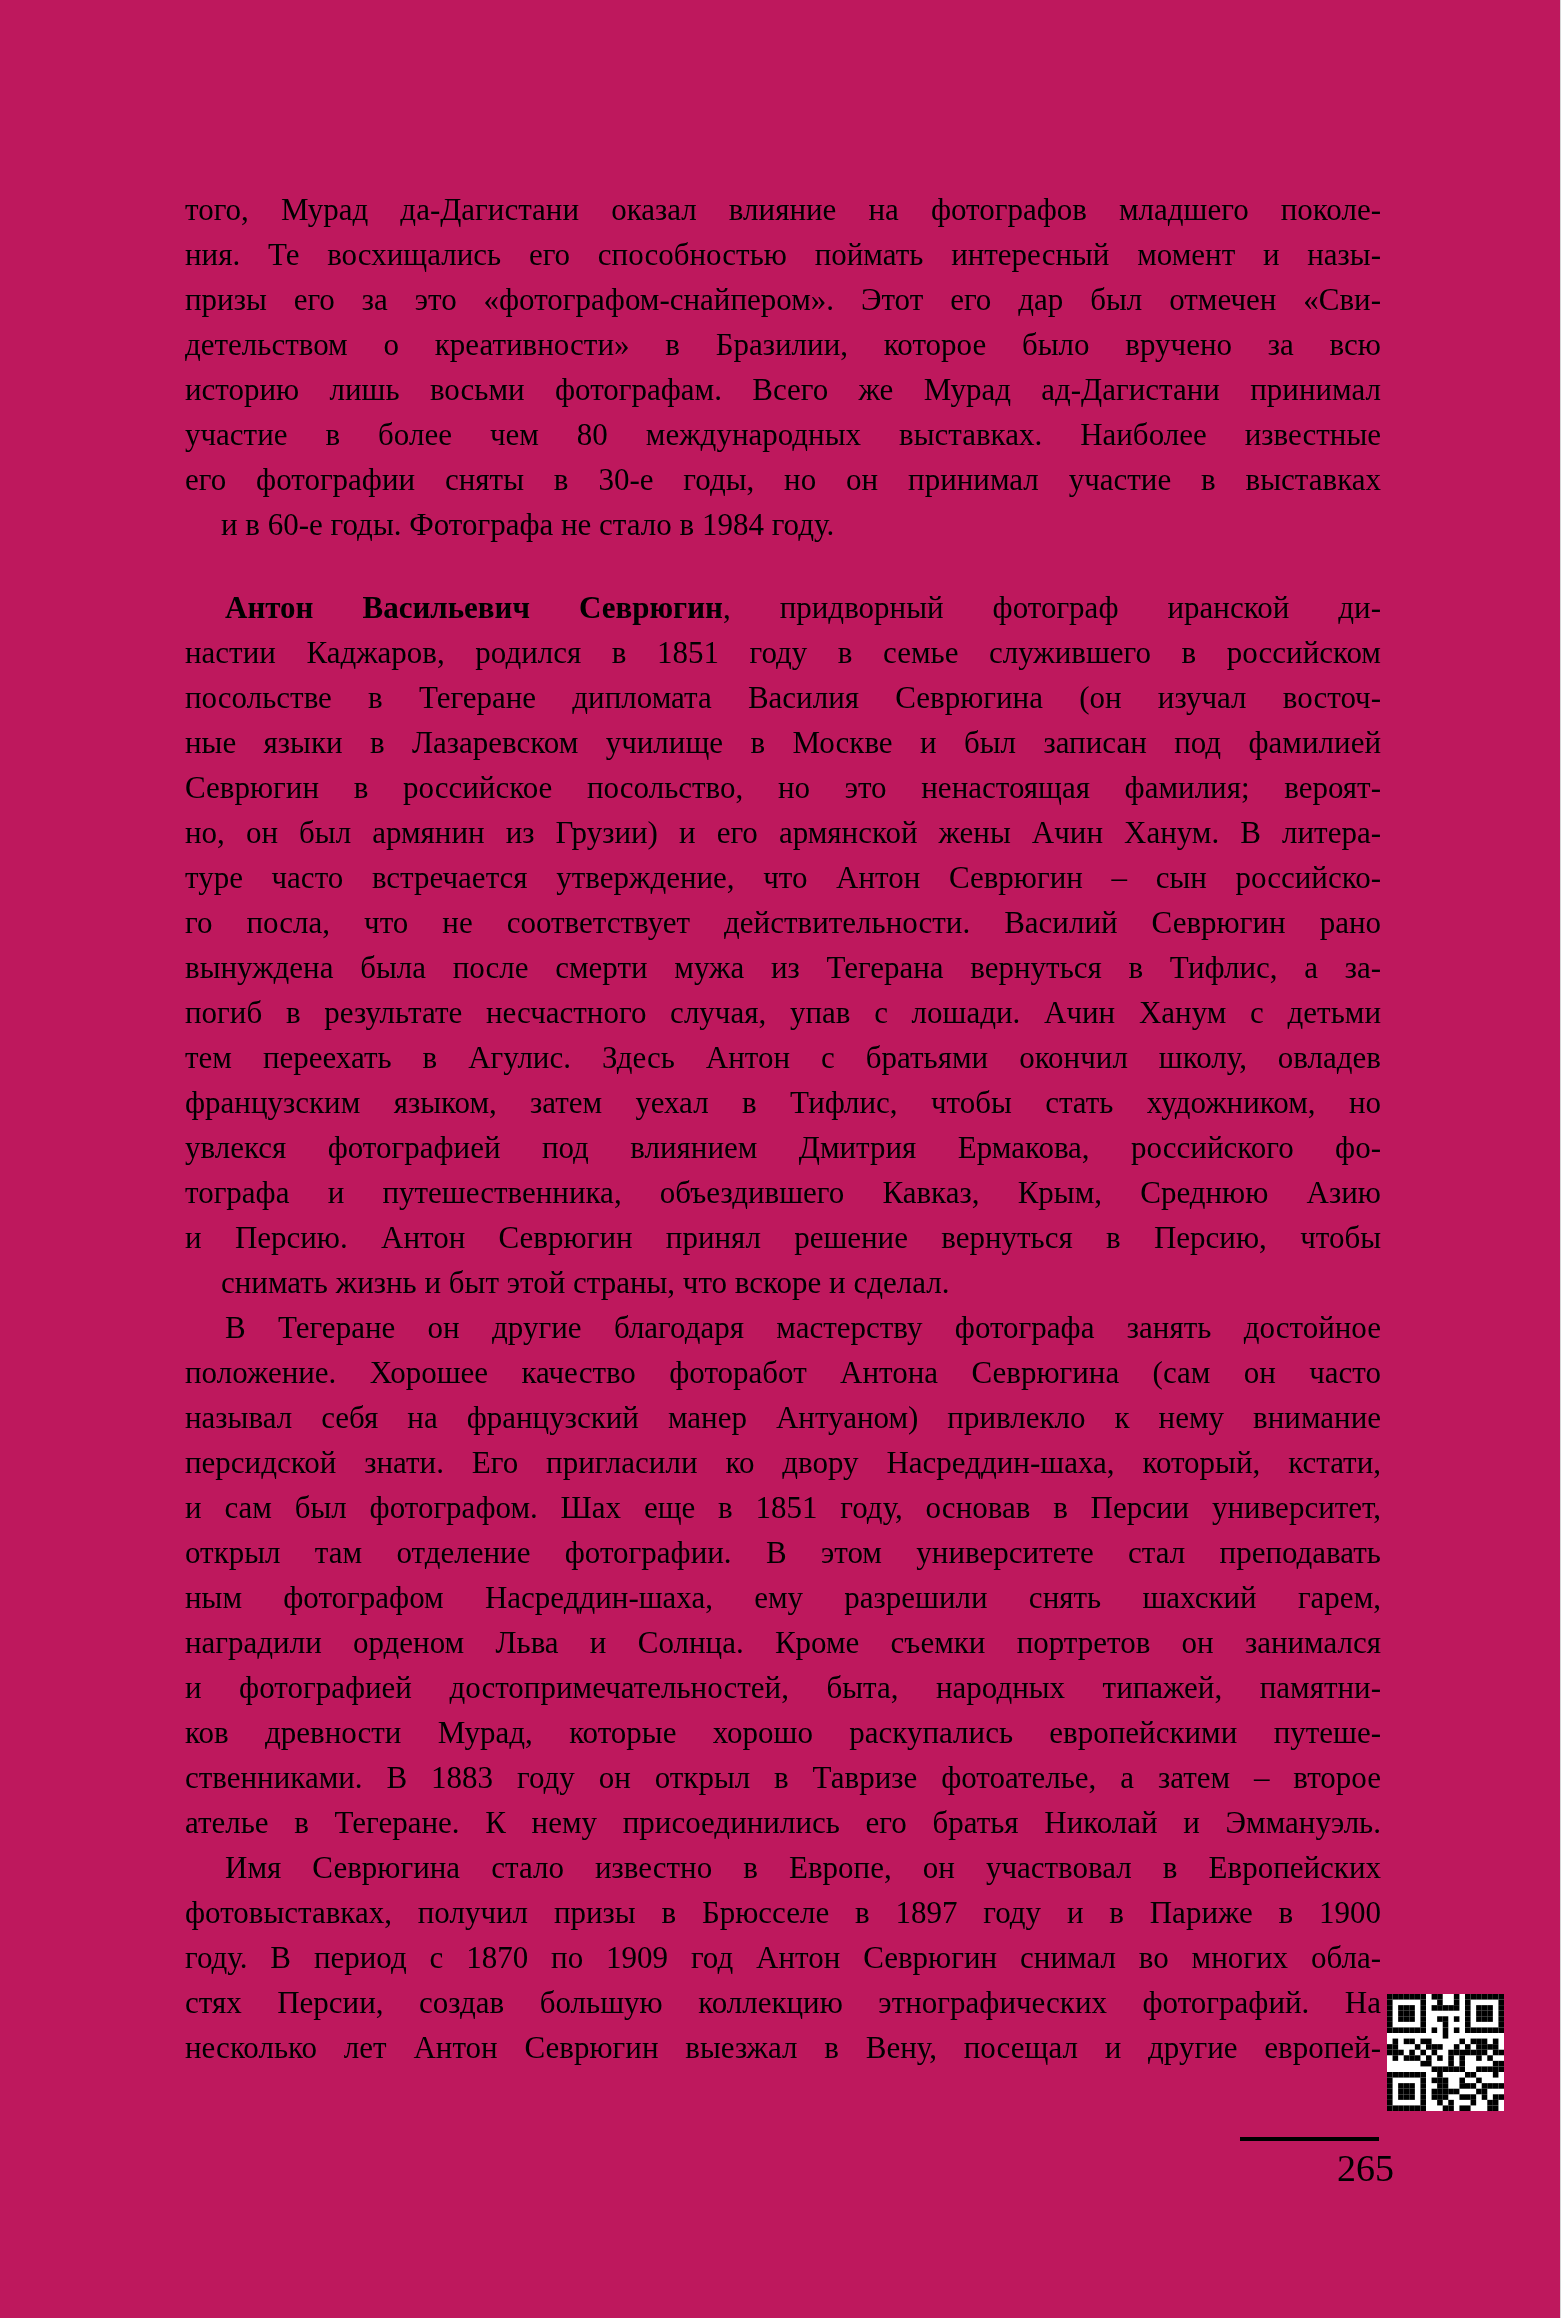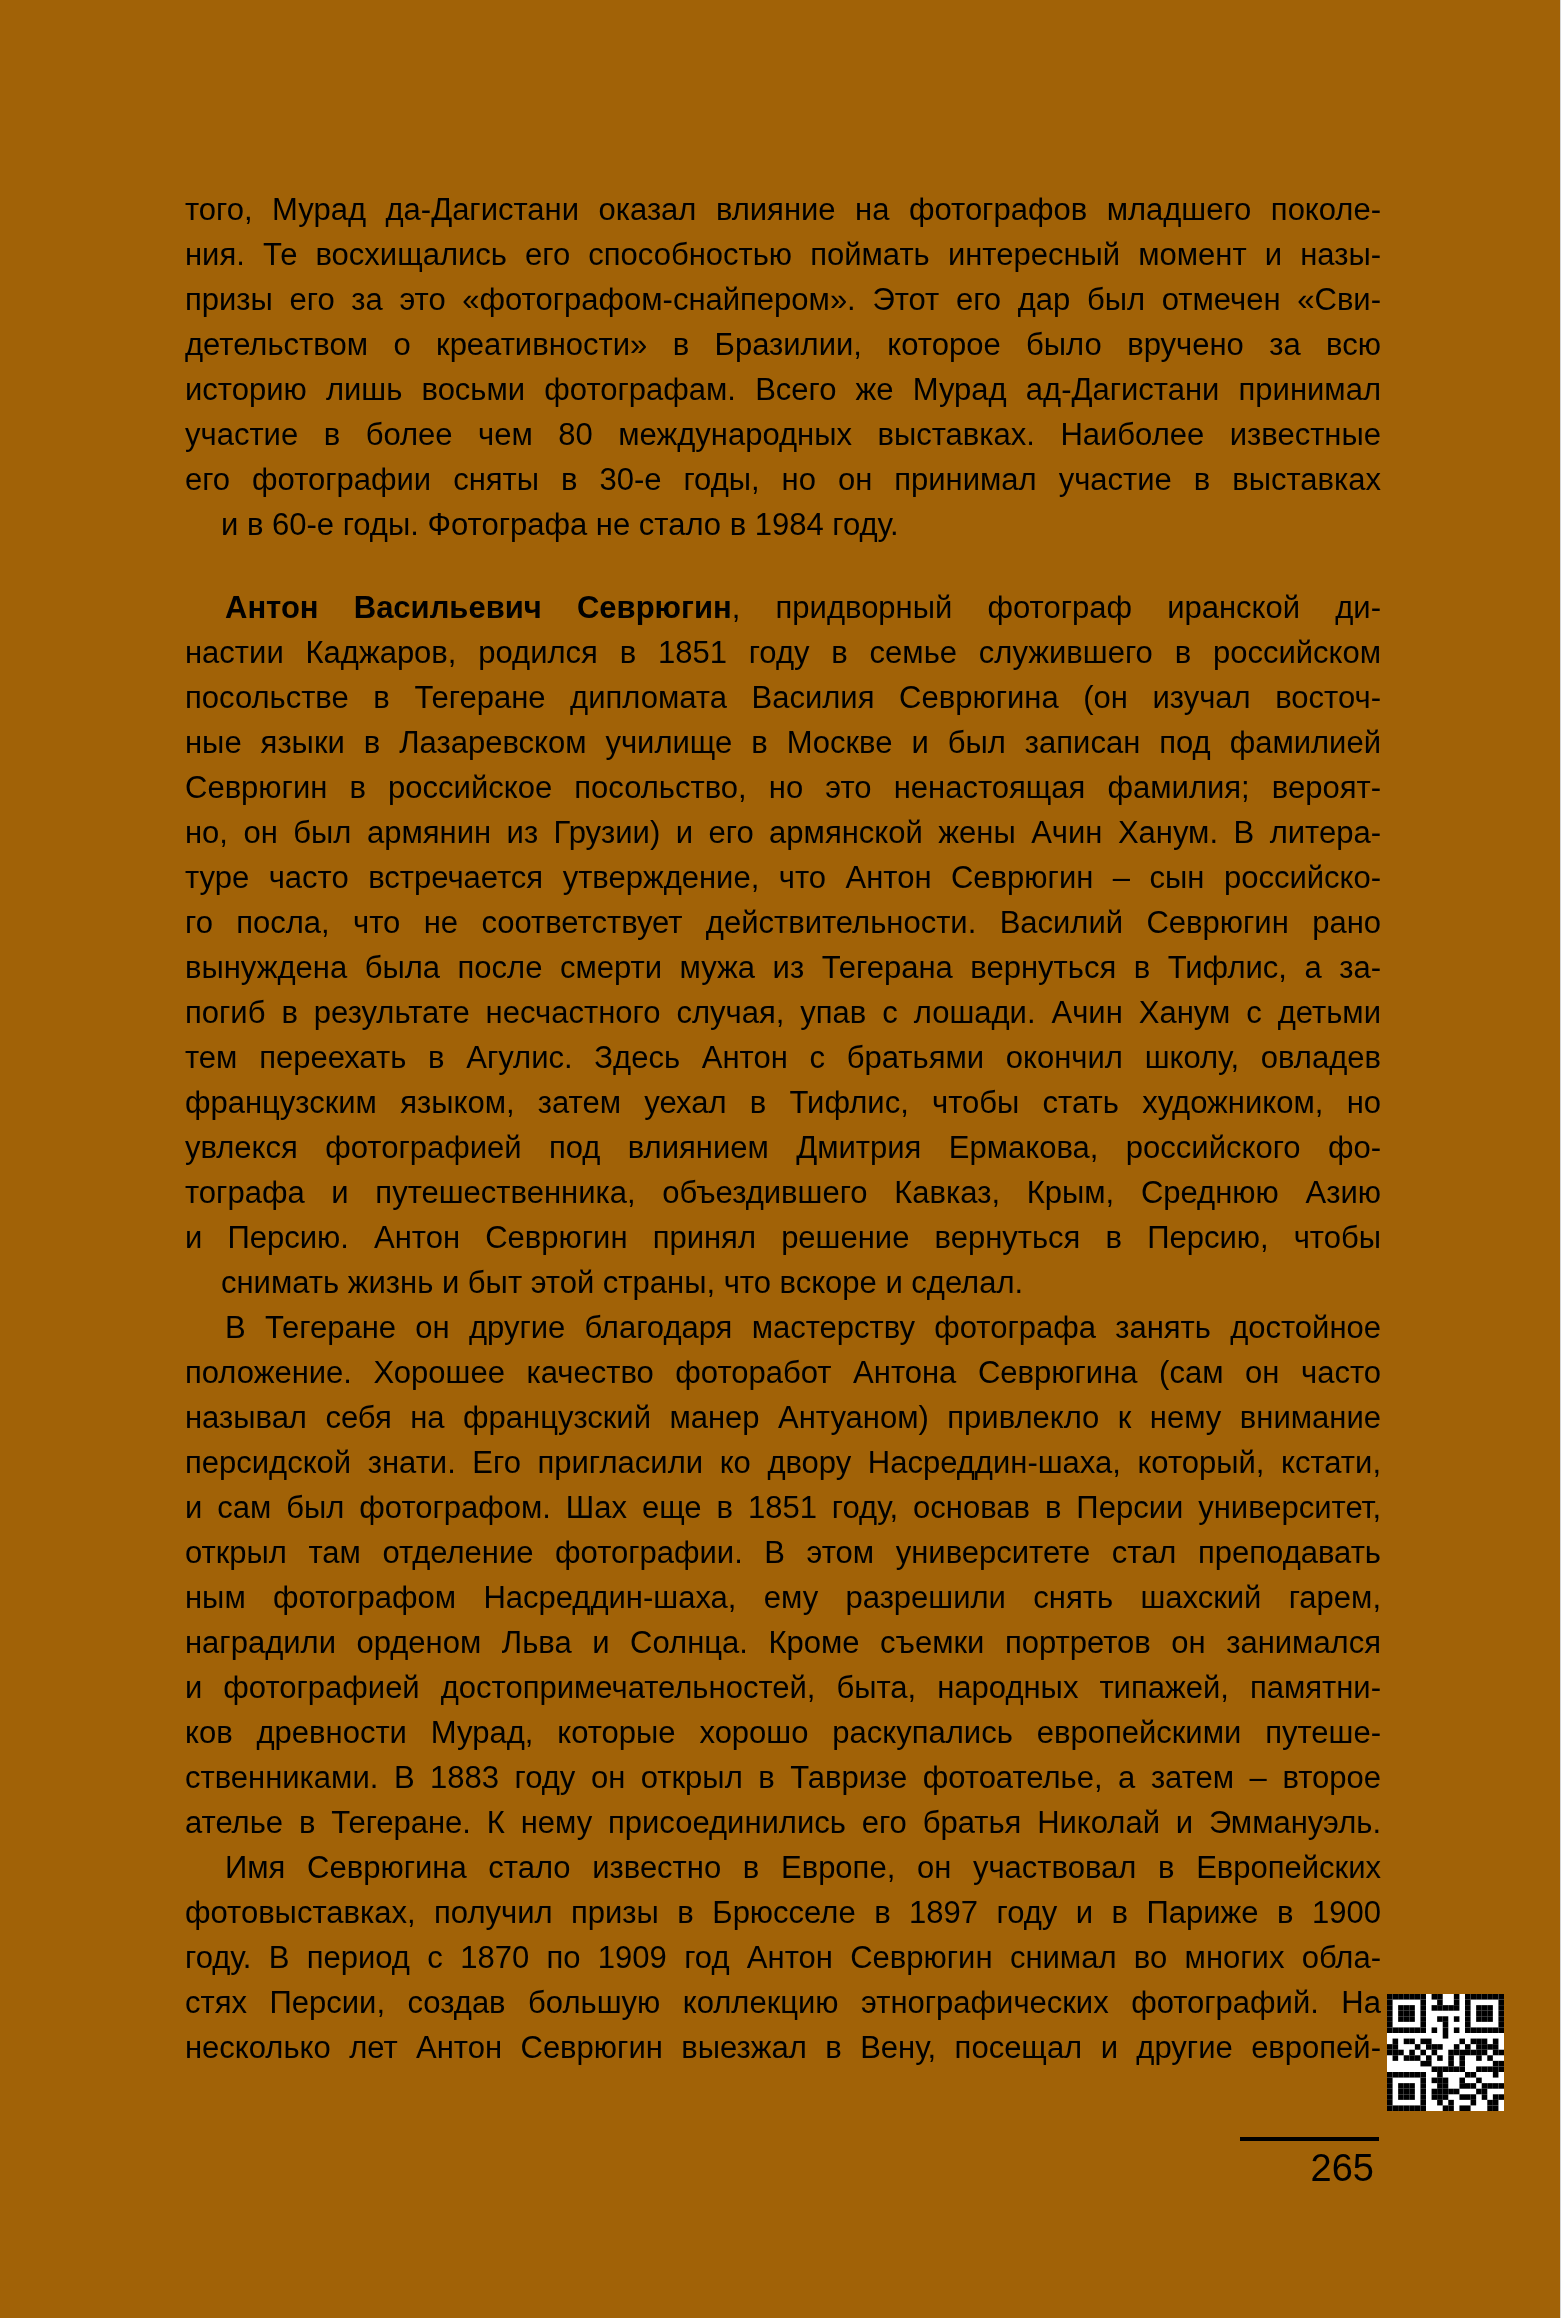--- a/index.html
+++ b/index.html
@@ -6,21 +6,22 @@
   body{
     width:1562px;height:2319px;
     background:#ffffff;
     font-family:"Liberation Sans",sans-serif;
     color:#000;
     position:relative;
     overflow:hidden;
   }
   .page{
     position:absolute;inset:0;
-    background:#a16207;
+    background:#be185d;
+    font-family:Liberation Serif, serif;
   }
   .scan-edge{
     position:absolute;top:0;right:0;width:1.6px;height:100%;
     background:#d6d6d6;
   }
   #text-block{
     position:absolute;
     left:185px;top:187px;width:1196px;
     font-size:31px;
     line-height:45px;
@@ -41,21 +42,21 @@
     position:absolute;
     left:1387px;top:1994px;width:117px;height:117px;
   }
   .footer-rule{
     position:absolute;
     left:1240px;top:2137px;width:139px;height:4px;
     background:#000;
   }
   .page-number{
     position:absolute;
-    top:2149px;right:188px;
+    top:2149px;right:168px;
     font-size:38px;line-height:38px;
     text-align:left;
   }
 </style>
 </head>
 <body>
 
 <div class="page">
 
   <div id="text-block">

